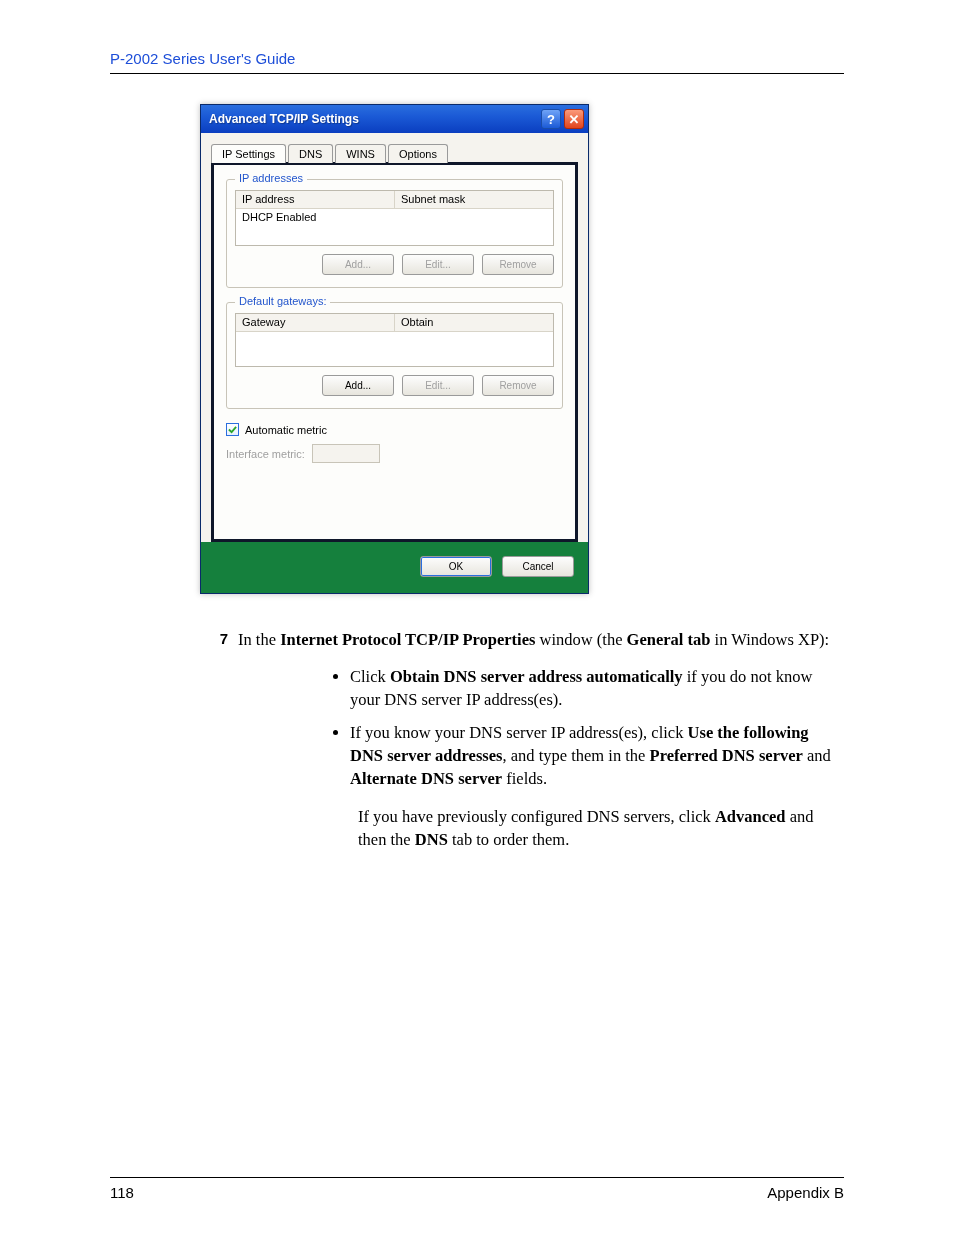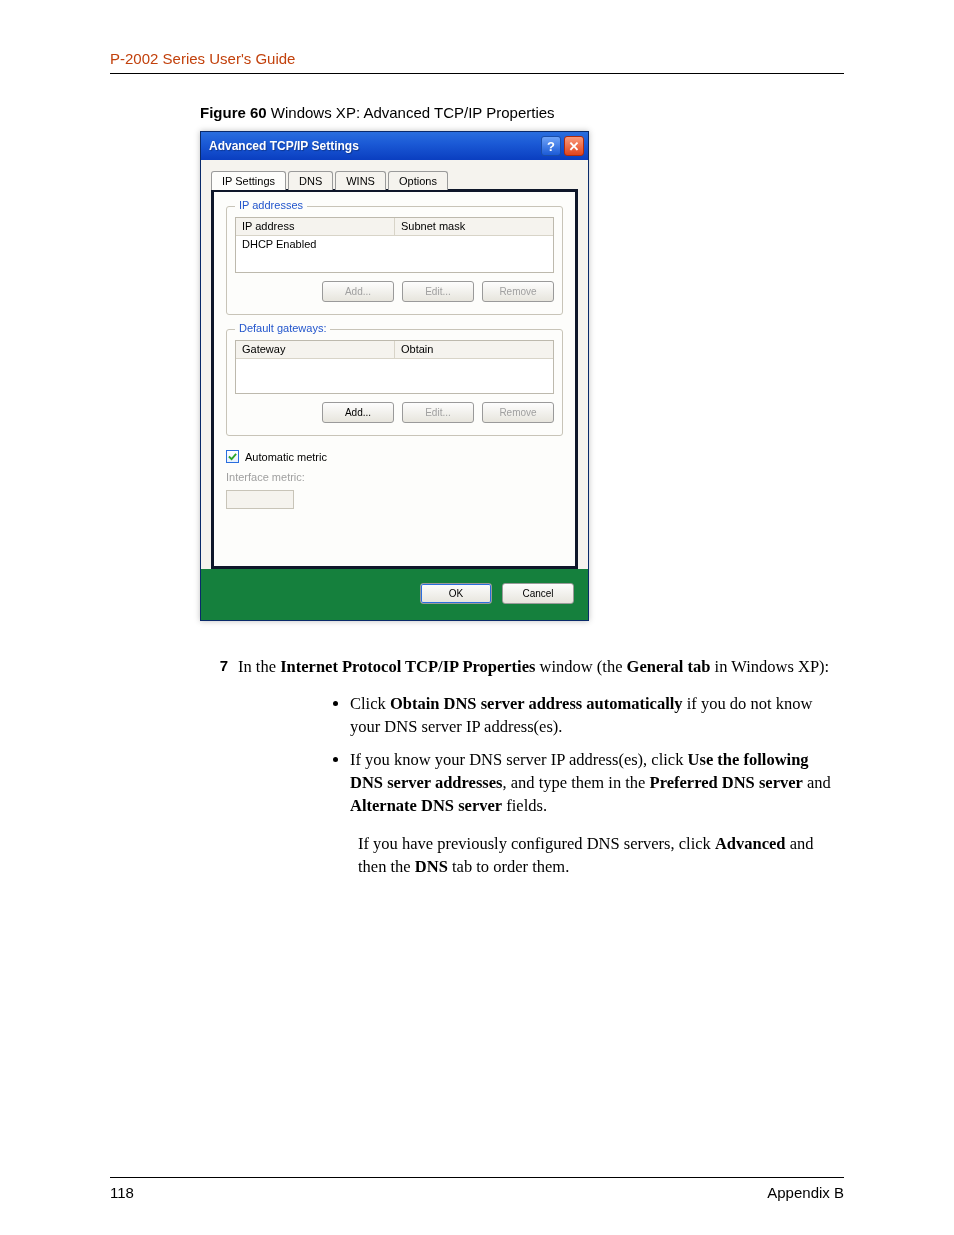--- a/index.html
+++ b/index.html
@@ -1,18 +1,18 @@
 <!DOCTYPE html>
 <html><head>
   <meta charset="utf-8">
   <style>
     * { box-sizing: border-box; margin: 0; padding: 0; }
     html, body { width: 954px; height: 1235px; background: #fff; font-family: "Times New Roman", Times, serif; }
     .page { position: relative; width: 954px; height: 1235px; padding: 50px 110px 40px 110px; }
-    .header-line { font-family: Arial, Helvetica, sans-serif; font-size: 15px; color: #c2410c; padding-bottom: 6px; }
+    .header-line { font-family: Arial, Helvetica, sans-serif; font-size: 15px; color: #1d4ed8; padding-bottom: 6px; }
     .hr { border: none; border-top: 1.5px solid #000; margin-bottom: 30px; }
     .fig-caption { font-family: Arial, Helvetica, sans-serif; font-size: 15px; margin-left: 90px; margin-bottom: 10px; }
     .fig-caption b { font-weight: bold; }
 
     
     .dialog { width: 389px; margin-left: 90px; border: 1px solid #0a2a6a; box-shadow: 0 0 6px rgba(0,0,0,.25); font-family: Tahoma, Arial, sans-serif; font-size: 11px; color: #000; }
     .titlebar { height: 28px; background: linear-gradient(to bottom, #2a6ede 0%, #1b5ad6 40%, #0a3ec0 100%); display: flex; align-items: center; padding: 0 4px 0 8px; }
     .titlebar-text { color: #fff; font-weight: bold; font-size: 12px; flex: 1; text-shadow: 1px 1px 1px rgba(0,0,0,.3); }
     .tbtn { width: 20px; height: 20px; margin-left: 3px; border-radius: 3px; display: flex; align-items: center; justify-content: center; font-weight: bold; font-size: 13px; color: #fff; }
     .tbtn.help { background: linear-gradient(#6fa3f7,#1b5ad6); border: 1px solid #1a4da8; }
@@ -30,21 +30,21 @@
     .list-head .col { flex: 1; padding: 2px 6px; border-right: 1px solid #d8d4c8; border-bottom: 1px solid #d8d4c8; background: #f5f3ee; font-size: 11px; }
     .list-head .col:last-child { border-right: none; }
     .list-row { padding: 2px 6px; font-size: 11px; color: #000; }
     .btn-row { display: flex; justify-content: flex-end; gap: 8px; margin-top: 8px; }
     .xp-btn { width: 72px; height: 21px; border: 1px solid #9a9a9a; border-radius: 3px; background: linear-gradient(#fdfdfd,#e7e5dd); font-family: Tahoma, Arial, sans-serif; font-size: 10px; color: #000; display: flex; align-items: center; justify-content: center; }
     .xp-btn.disabled { color: #a0a0a0; }
     .xp-btn.default { box-shadow: 0 0 0 1px #2a6ede inset; }
     .cb-row { display: flex; align-items: center; gap: 6px; }
     .xp-check { width: 13px; height: 13px; border: 1px solid #2a6ede; background: linear-gradient(#fff,#e6f0ff); display: flex; align-items: center; justify-content: center; }
     .xp-check svg { width: 9px; height: 9px; }
-    .metric-row { display: flex; align-items: flex-start; gap: 7px; margin-top: 8px; flex-direction: column; }
+    .metric-row { display: flex; align-items: center; gap: 7px; margin-top: 8px; }
     .metric-row label { color: #a0a0a0; font-size: 11px; }
     .metric-input { width: 68px; height: 19px; border: 1px solid #c8c4b8; background: #f5f3ee; }
     .dialog-footer { display: flex; justify-content: flex-end; gap: 10px; padding: 14px 14px 16px 14px; background: #15803d; }
     .listbox2 { border: 1px solid #bdb9ad; height: 54px; background: #fff; }
 
     
     .body-text { margin-top: 34px; font-size: 16.5px; line-height: 1.4; }
     .step-row { display: flex; gap: 10px; margin-left: 100px; }
     .step-num { font-family: Arial, Helvetica, sans-serif; font-weight: bold; font-size: 15px; min-width: 18px; text-align: right; }
     .bullets { margin: 14px 0 0 240px; }
@@ -56,23 +56,20 @@
     .footer-hr { border: none; border-top: 1.5px solid #000; margin-bottom: 6px; }
     .footer-row { display: flex; justify-content: space-between; font-family: Arial, Helvetica, sans-serif; font-size: 15px; text-align: center; }
   </style>
 </head>
 <body>
 
 <div class="page">
   <div class="header-line">P-2002 Series User's Guide</div>
   <hr class="hr">
 
-  <div class="fig-caption">
-    <b>Figure 60</b><span>   Windows XP: Advanced TCP/IP Properties</span>
-  </div>
 
   <div class="dialog">
     <div class="titlebar">
       <span class="titlebar-text">Advanced TCP/IP Settings</span>
       <div class="tbtn help">
           <span>?</span>
         </div>
       <div class="tbtn close">
           <span>✕</span>
         </div>

